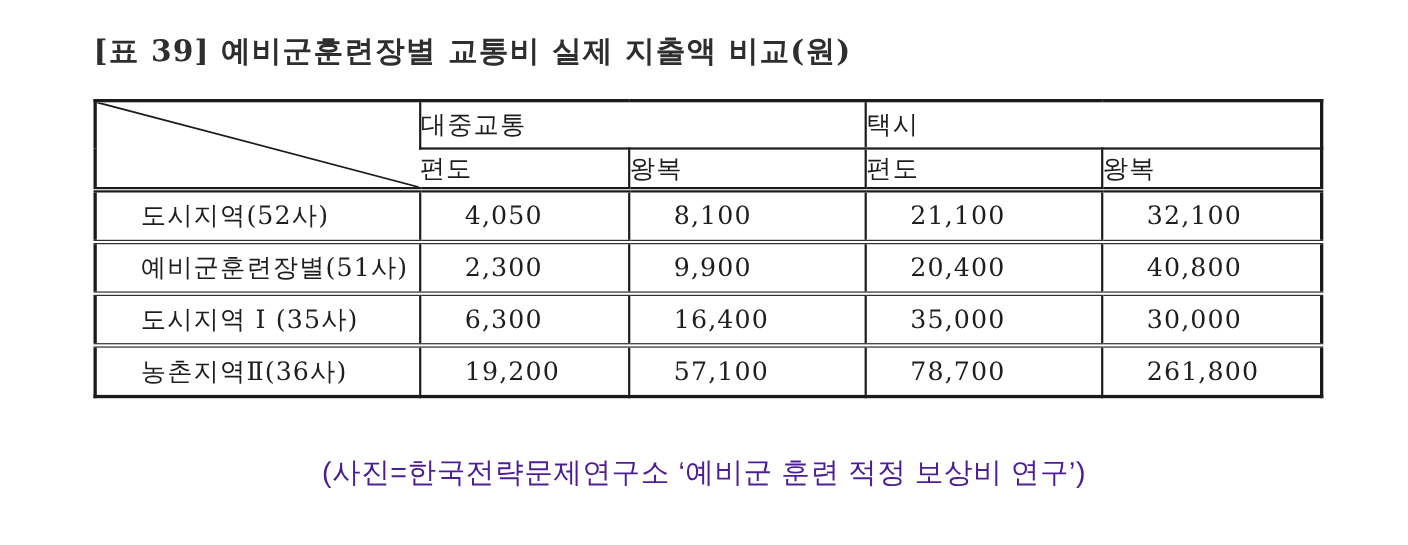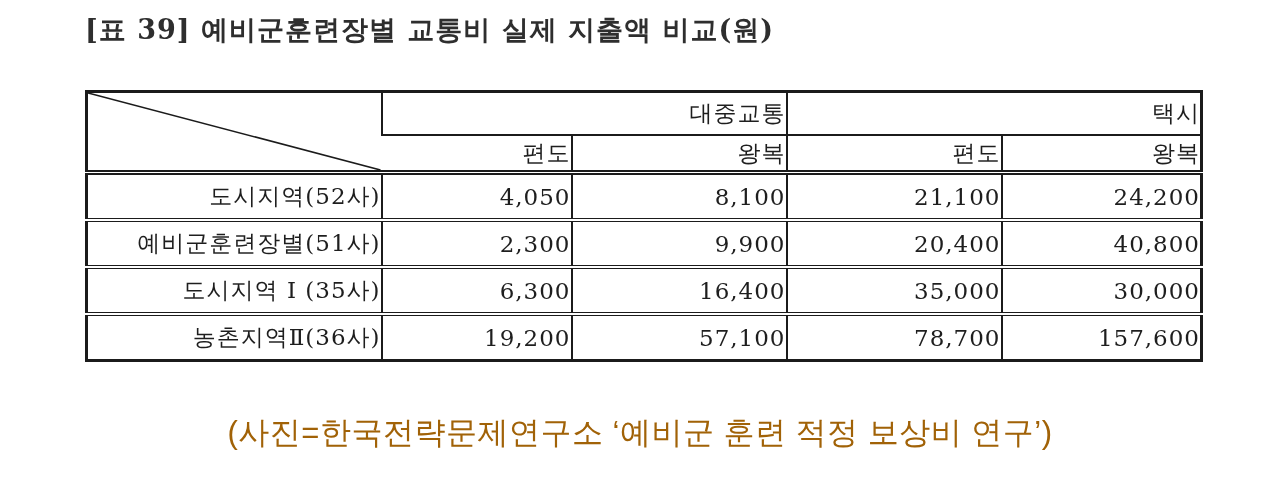--- a/index.html
+++ b/index.html
@@ -11,21 +11,21 @@
     width: 1280px;
     height: 495px;
     position: relative;
     overflow: hidden;
     font-family: "DejaVu Serif", serif;
   }
 
   .doc-title {
     position: absolute;
     left: 85px;
-    top: 12px;
+    top: 28px;
     font-family: "DejaVu Serif", serif;
     font-size: 27px;
     font-weight: bold;
     letter-spacing: 1px;
     color: #2e2e2e;
     white-space: nowrap;
   }
 
   .table-wrap {
     position: absolute;
@@ -39,21 +39,21 @@
     width: 1115px;
     border: 3px solid #1b1b1b;
   }
   table.cost-table th,
   table.cost-table td {
     border-left: 2px solid #1b1b1b;
     font-family: "DejaVu Serif", serif;
     font-size: 23px;
     font-weight: normal;
     color: #1e1e1e;
-    text-align: right;
+    text-align: left;
     vertical-align: middle;
     padding: 0;
     letter-spacing: 1px;
     overflow: hidden;
   }
   table.cost-table tr > *:first-child {
     border-left: none;
   }
 
   tr.h1 th { height: 41px; border-bottom: 2px solid #1b1b1b; }
@@ -67,31 +67,32 @@
     position: absolute;
     left: 0; top: 0;
     width: 100%; height: 100%;
     display: block;
   }
 
   tr.data-row th,
   tr.data-row td {
     height: 43px;
     border-top: 4px double #1b1b1b;
+    padding-left: 40px;
   }
 
   .doc-caption {
     position: absolute;
     left: 0;
     top: 412px;
     width: 1280px;
     text-align: center;
     font-family: "Liberation Sans", sans-serif;
-    font-size: 31px;
-    color: #a16207;
+    font-size: 26px;
+    color: #4c1d95;
     letter-spacing: 0.5px;
   }
 </style>
 </head>
 <body>
 
 <div class="doc-title">[표 39] 예비군훈련장별 교통비 실제 지출액 비교(원)</div>
 
 <div class="table-wrap">
   <table class="cost-table">
@@ -117,40 +118,40 @@
         <th>왕복</th>
         <th>편도</th>
         <th>왕복</th>
       </tr>
 
       <tr class="data-row">
         <th>도시지역(52사)</th>
         <td>4,050</td>
         <td>8,100</td>
         <td>21,100</td>
-        <td>24,200</td>
+        <td>32,100</td>
       </tr>
       <tr class="data-row">
         <th>예비군훈련장별(51사)</th>
         <td>2,300</td>
         <td>9,900</td>
         <td>20,400</td>
         <td>40,800</td>
       </tr>
       <tr class="data-row">
         <th>도시지역 Ⅰ (35사)</th>
         <td>6,300</td>
         <td>16,400</td>
         <td>35,000</td>
         <td>30,000</td>
       </tr>
       <tr class="data-row">
         <th>농촌지역Ⅱ(36사)</th>
         <td>19,200</td>
         <td>57,100</td>
         <td>78,700</td>
-        <td>157,600</td>
+        <td>261,800</td>
       </tr>
     </tbody>
   </table>
 </div>
 
 <div class="doc-caption">(사진=한국전략문제연구소 ‘예비군 훈련 적정 보상비 연구’)</div>
 
 </body></html>

